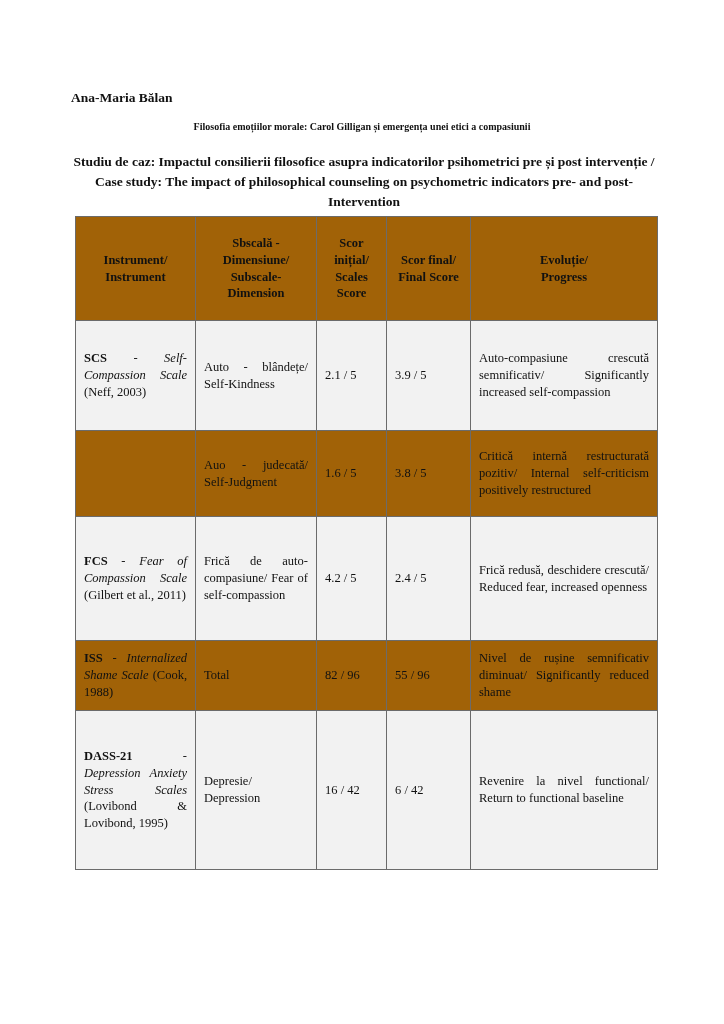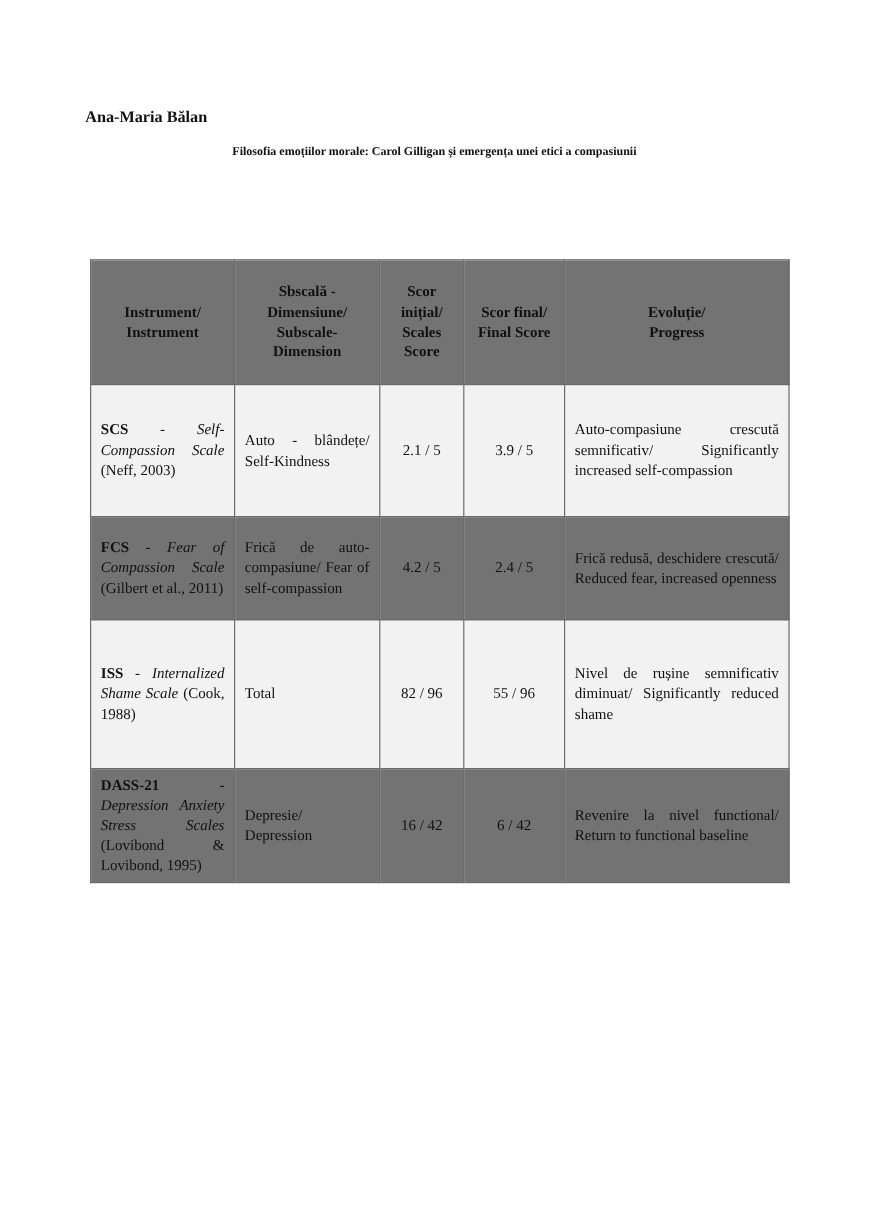--- a/index.html
+++ b/index.html
@@ -38,39 +38,39 @@
     width: 582px;
     border-collapse: collapse;
     table-layout: fixed;
   }
   table.results th, table.results td {
     border: 1px solid var(--table-border);
     font-size: 12.5px;
     line-height: 1.34;
     vertical-align: middle;
     padding: 5px 8px;
-    background: #737373;
+    background: #a16207;
   }
   table.results th {
     font-weight: bold;
     text-align: center;
     white-space: pre-line;
   }
   thead tr { height: 104px; }
   tbody tr:nth-child(1) { height: 110px; }
   tbody tr:nth-child(2) { height: 86px; }
   tbody tr:nth-child(3) { height: 124px; }
   tbody tr:nth-child(4) { height: 70px; }
   tbody tr:nth-child(5) { height: 159px; }
   tbody tr:nth-child(6) { height: 62px; }
   tbody tr:nth-child(odd) td { background: var(--row-stripe); }
 
   td.cell-instrument { text-align: justify; }
   td.cell-subscale  { text-align: justify; }
-  td.cell-score     { text-align: center; }
+  td.cell-score     { text-align: left; }
   td.cell-evolution { text-align: justify; }
   td.loose          { line-height: 2.05; }
 
   .b { font-weight: bold; }
   .i { font-style: italic; }
 
   col.c1 { width: 120px; }
   col.c2 { width: 121px; }
   col.c3 { width: 70px;  }
   col.c4 { width: 84px;  }
@@ -78,20 +78,21 @@
 </style>
 </head>
 <body>
 
 <div class="page">
 
   <div class="author">Ana-Maria Bălan</div>
 
   <div class="title">Filosofia emoțiilor morale: Carol Gilligan și emergența unei etici a compasiunii</div>
 
+  <div class="subtitle">Studiu de caz: Impactul consilierii filosofice asupra indicatorilor psihometrici pre și post intervenție / Case study: The impact of philosophical counseling on psychometric indicators pre- and post-Intervention</div>
 
   <table class="results">
     <colgroup>
       <col class="c1">
         <col class="c2">
         <col class="c3">
         <col class="c4">
         <col class="c5">
     </colgroup>
     <thead>
@@ -114,20 +115,27 @@
     </thead>
     <tbody>
       <tr>
         <td class="cell-instrument"><span class="b">SCS</span><span> - </span><span class="i">Self-Compassion Scale</span><span> (Neff, 2003)</span></td>
         <td class="cell-subscale">Auto - blândețe/ Self-Kindness</td>
         <td class="cell-score">2.1 / 5</td>
         <td class="cell-score">3.9 / 5</td>
         <td class="cell-evolution">Auto-compasiune crescută semnificativ/ Significantly increased self-compassion</td>
       </tr>
       <tr>
+        <td class="cell-instrument"></td>
+        <td class="cell-subscale">Auo - judecată/ Self-Judgment</td>
+        <td class="cell-score">1.6 / 5</td>
+        <td class="cell-score">3.8 / 5</td>
+        <td class="cell-evolution">Critică internă restructurată pozitiv/ Internal self-criticism positively restructured</td>
+      </tr>
+      <tr>
         <td class="cell-instrument"><span class="b">FCS</span><span> - </span><span class="i">Fear of Compassion Scale</span><span> (Gilbert et al., 2011)</span></td>
         <td class="cell-subscale">Frică de auto-compasiune/ Fear of self-compassion</td>
         <td class="cell-score">4.2 / 5</td>
         <td class="cell-score">2.4 / 5</td>
         <td class="cell-evolution">Frică redusă, deschidere crescută/ Reduced fear, increased openness</td>
       </tr>
       <tr>
         <td class="cell-instrument"><span class="b">ISS</span><span> - </span><span class="i">Internalized Shame Scale</span><span> (Cook, 1988)</span></td>
         <td class="cell-subscale">Total</td>
         <td class="cell-score">82 / 96</td>

